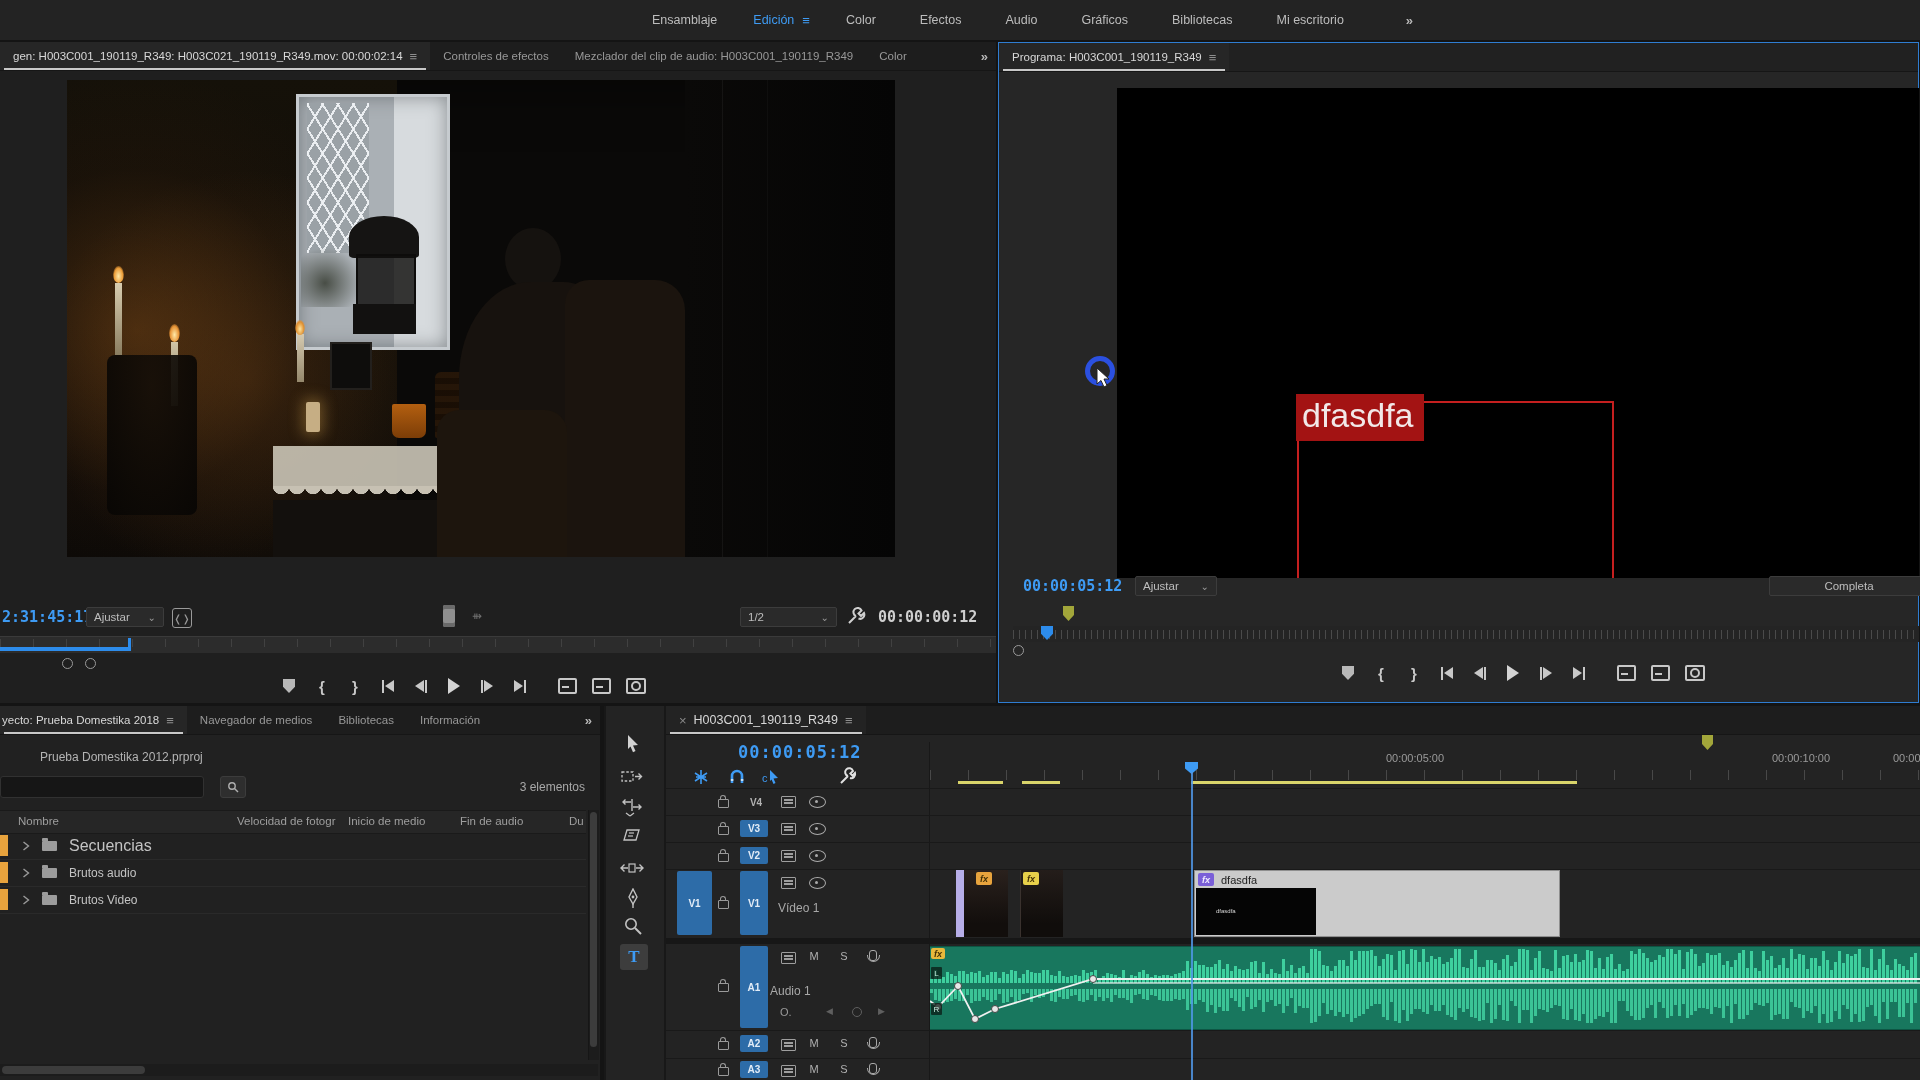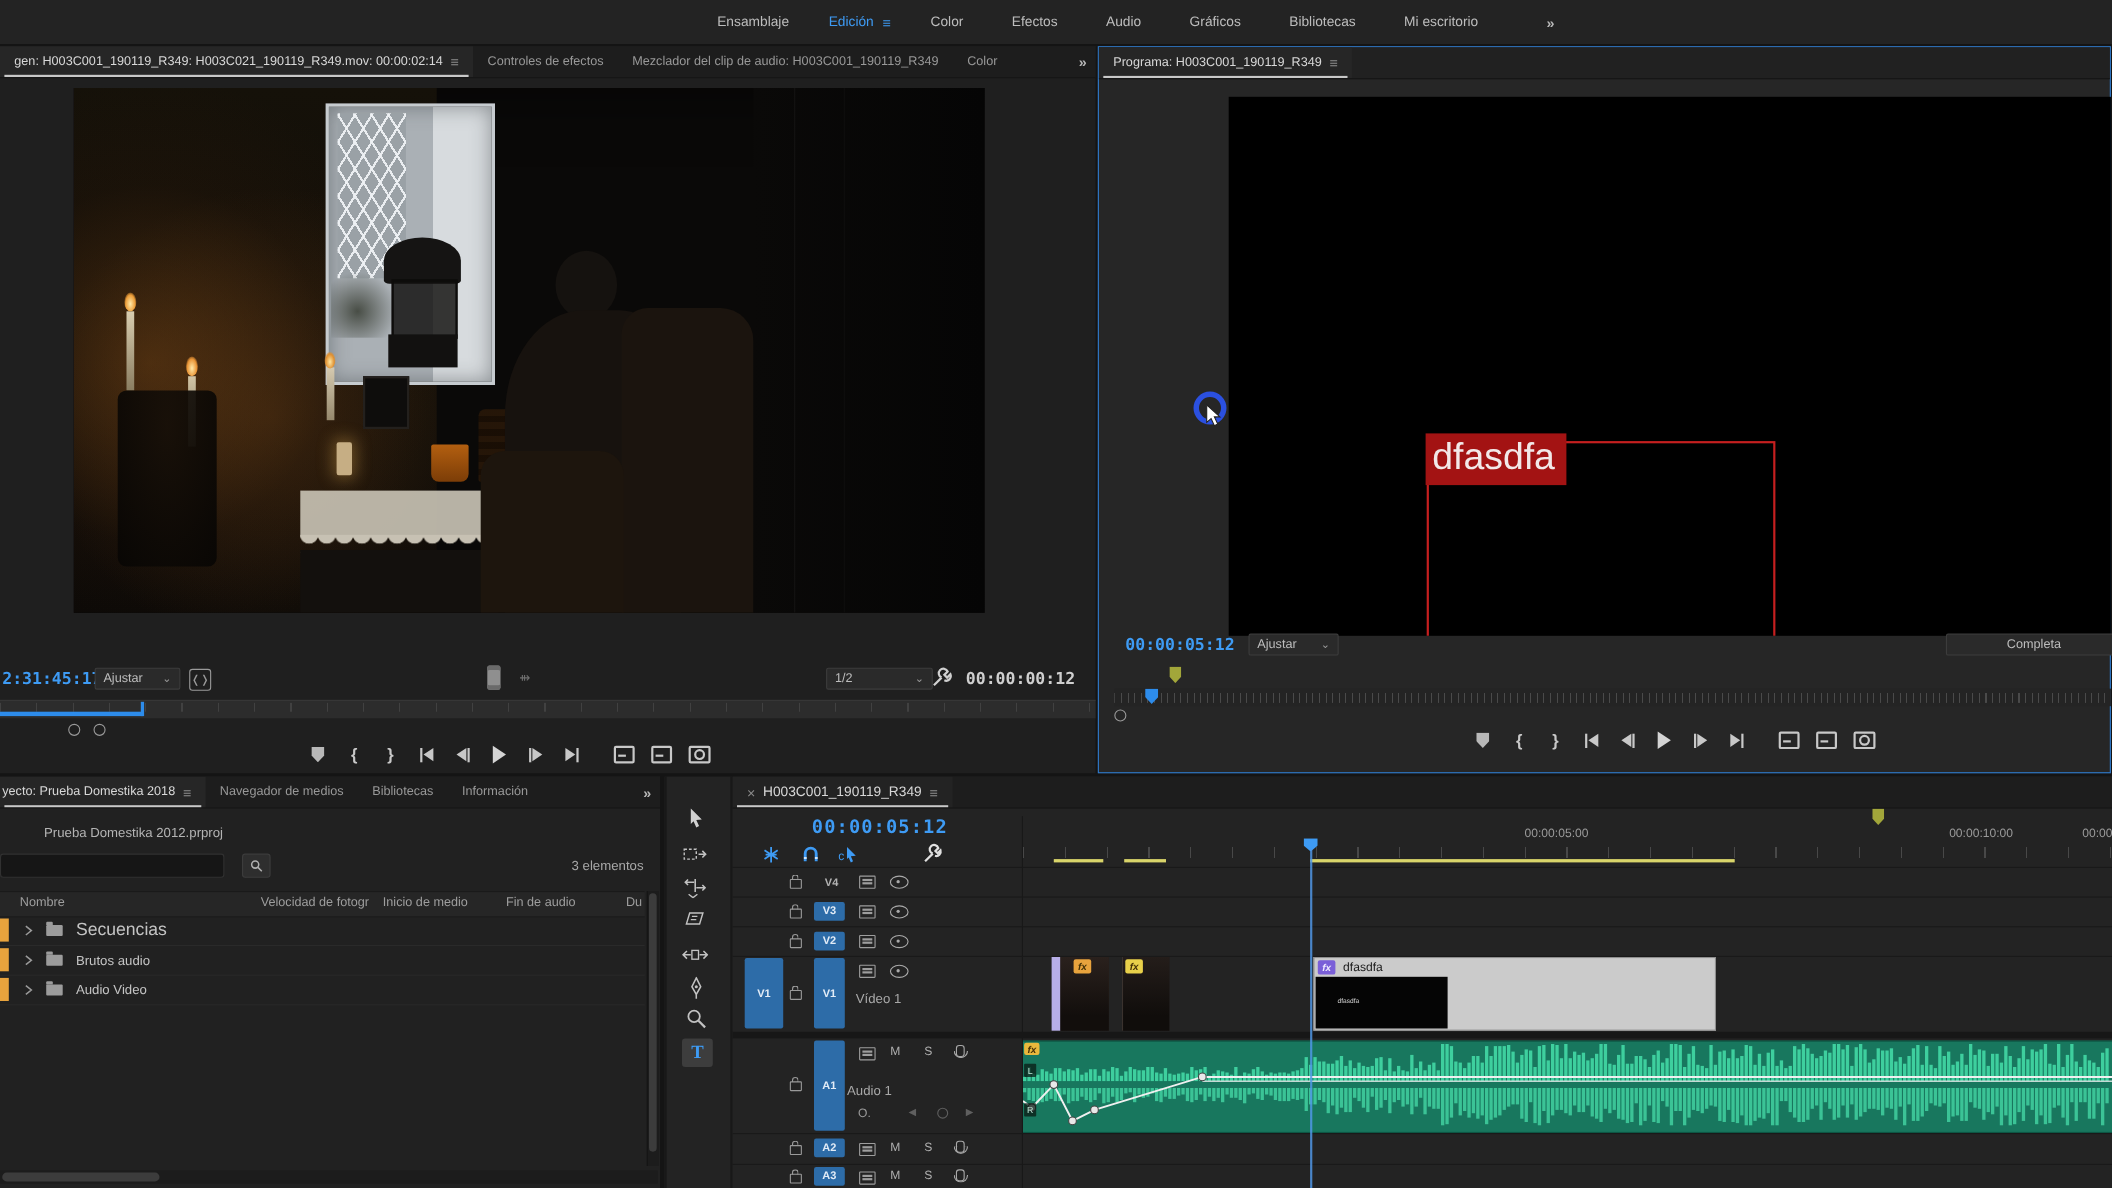--- a/index.html
+++ b/index.html
@@ -120,21 +120,21 @@
     </div>
 
     <div class="abs tc-blue" style="left:2px;top:566px;font-size:15px;">2:31:45:17</div>
     <div class="select" style="left:86px;top:565px;width:78px;">
       <span>Ajustar</span>
         <span class="chev">⌄</span>
     </div>
     <div class="abs" style="left:172px;top:566px;width:18px;height:18px;border:1.3px solid #9a9a9a;border-radius:3px;display:flex;align-items:center;justify-content:center;color:#9a9a9a;font-size:10px;">❬❭</div>
     <div class="abs" style="left:443px;top:563px;width:12px;height:22px;background:#8f8f8f;border-radius:2px;box-shadow:inset 0 4px 0 #6a6a6a, inset 0 -4px 0 #6a6a6a;"></div>
     <div class="abs" style="left:472px;top:568px;width:20px;height:12px;color:#6f6f6f;font-size:12px;display:flex;align-items:center;">⇻</div>
-    <div class="select" style="left:740px;top:565px;width:97px;margin-left:11px;">
+    <div class="select" style="left:740px;top:565px;width:97px;">
       <span>1/2</span>
         <span class="chev">⌄</span>
     </div>
     <div class="abs" style="left:845px;top:563px;">
       <svg width="22" height="22" viewBox="0 0 22 22">
           <path d="M4 18 L11 11 M11 11 a4.2 4.2 0 1 1 5.5 -5.5 l-3 3 2.5 2.5 3-3 a4.2 4.2 0 0 1 -5.5 5.5" stroke="#d0d0d0" stroke-width="2" fill="none"></path>
         </svg>
     </div>
     <div class="abs tc-gray" style="left:878px;top:566px;font-size:15px;">00:00:00:12</div>
 
@@ -316,21 +316,21 @@
         </svg>
       <span class="folder" style="margin-right:12px;"></span>
       <span style="font-size:12px;color:#c4c4c4;">Brutos audio</span>
     </div>
     <div class="abs" style="left:0;top:180px;width:586px;height:27px;border-bottom:1px solid #2a2a2a;display:flex;align-items:center;">
       <span style="width:8px;height:21px;background:#e8a33d;margin-right:14px;"></span>
       <svg width="8" height="10" viewBox="0 0 8 10" style="margin-right:12px;">
           <polyline points="1.5,1 6.5,5 1.5,9" stroke="#9a9a9a" stroke-width="1.4" fill="none"></polyline>
         </svg>
       <span class="folder" style="margin-right:12px;"></span>
-      <span style="font-size:12px;color:#c4c4c4;">Audio Video</span>
+      <span style="font-size:12px;color:#c4c4c4;">Brutos Video</span>
     </div>
 
     <div class="abs" style="left:588px;top:104px;width:10px;height:250px;background:#1c1c1c;border-left:1px solid #161616;">
       <div class="abs" style="left:1px;top:2px;width:7px;height:235px;background:#3c3c3c;border-radius:4px;"></div>
     </div>
     <div class="abs" style="left:0;top:358px;width:598px;height:12px;background:#1c1c1c;">
       <div class="abs" style="left:2px;top:2px;width:143px;height:8px;background:#3c3c3c;border-radius:4px;"></div>
     </div>
   </div>
 

